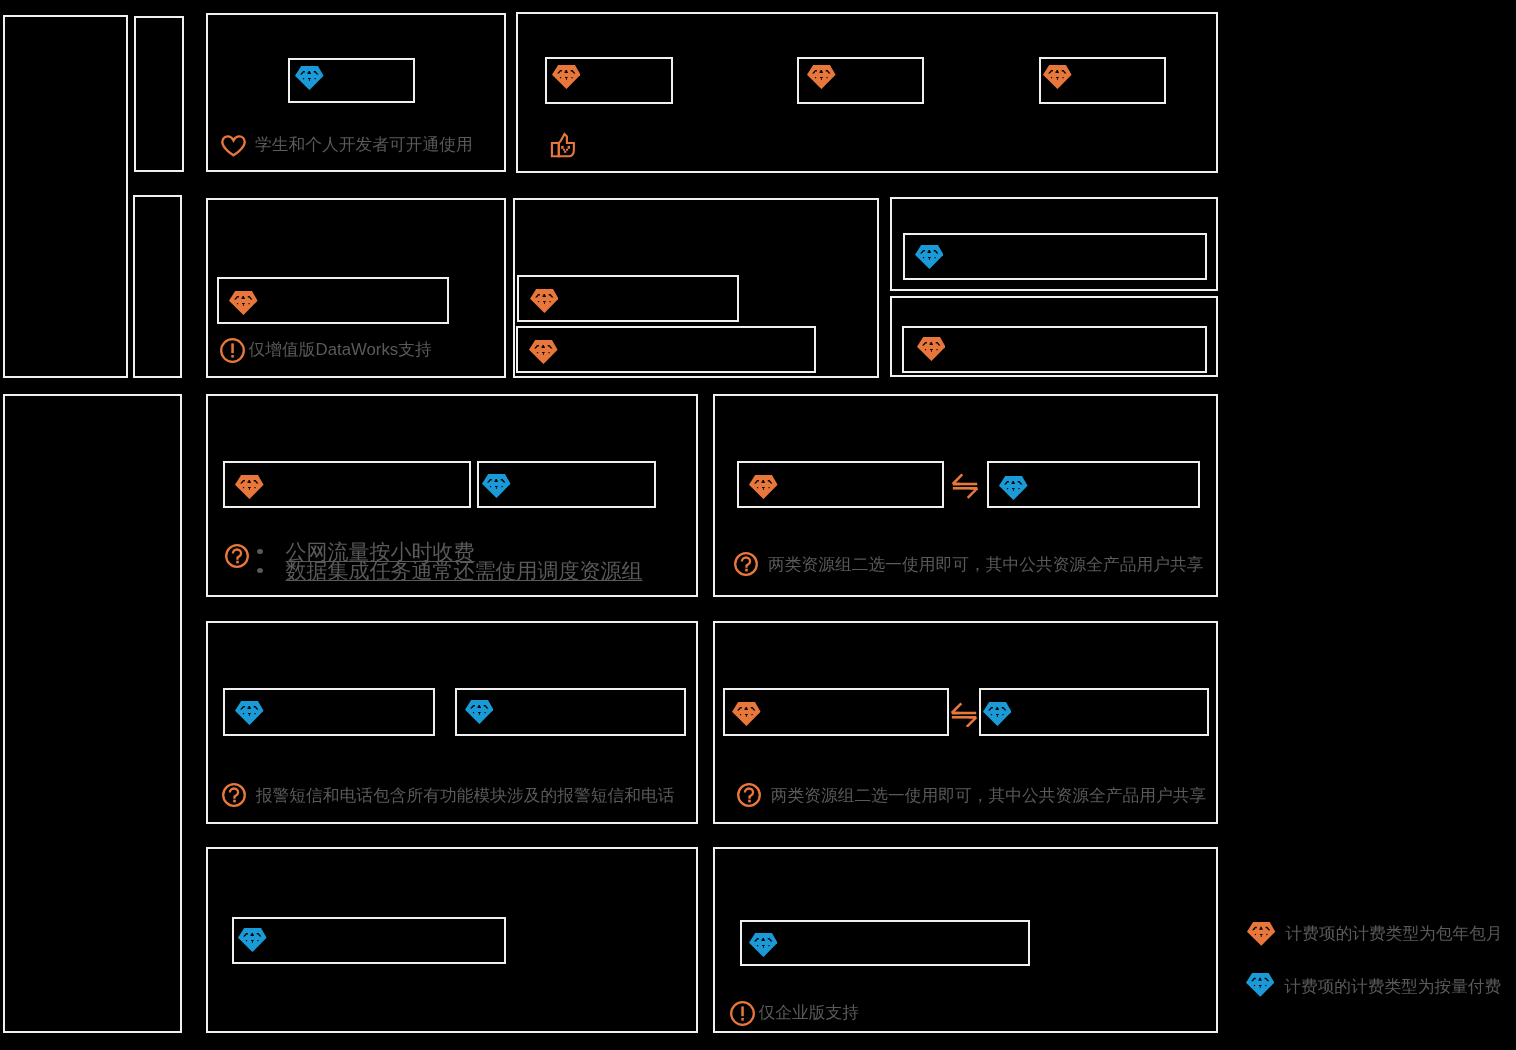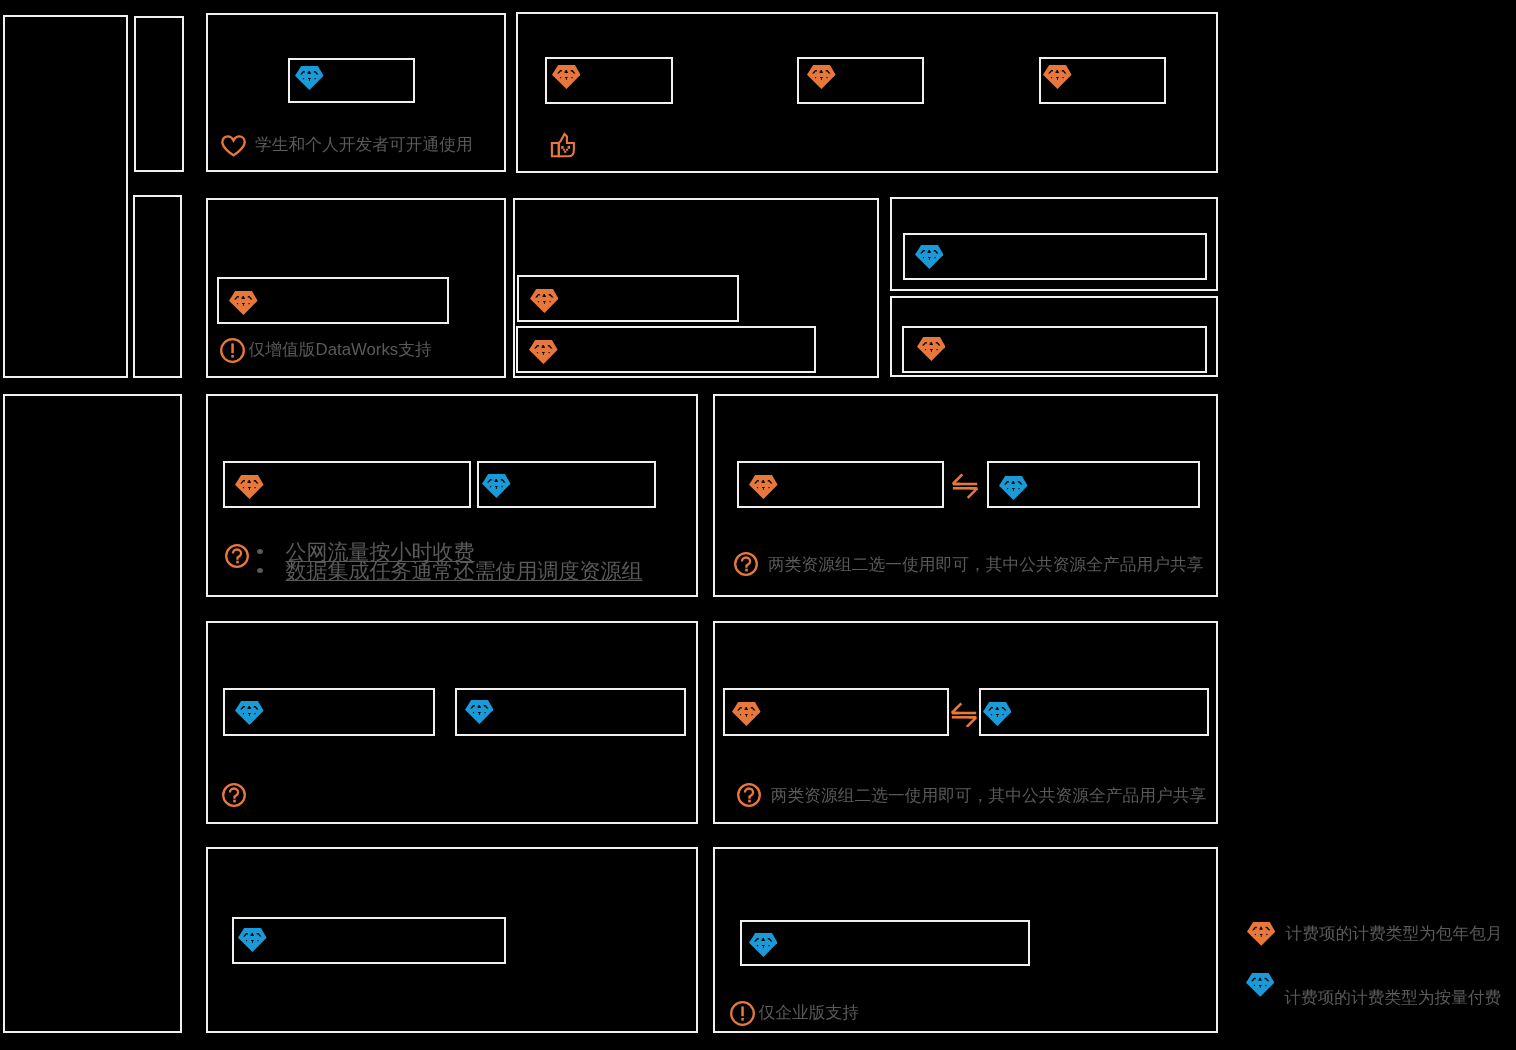--- a/index.html
+++ b/index.html
@@ -368,20 +368,21 @@
     </svg>
   </span>
 <div class="note" style="left:221.9px;top:782.9px">
     <span class="nic">
       <svg width="24" height="24" viewBox="0 0 24 24">
         <circle cx="12" cy="12" r="10.8" fill="none" stroke="#e8773c" stroke-width="2.3"></circle>
         <path fill="none" stroke="#e8773c" stroke-width="2.3" stroke-linecap="butt" d="M7.9 9.5 C7.9 7.3 9.8 5.5 12.0 5.5 C14.3 5.5 16.1 7.3 16.1 9.5 C16.1 11.8 14.2 12.2 12.5 13.4 V15.8"></path>
         <rect x="11.2" y="16.7" width="2.6" height="2.7" fill="#e8773c"></rect>
       </svg>
     </span>
+    <span class="ntxt" style="margin-left:9.8px;top:1px">报警短信和电话包含所有功能模块涉及的报警短信和电话</span>
   </div>
 <div class="frame" style="left:712.7px;top:620.6px;width:505.7px;height:203.4px"></div>
 <div class="ibox" style="left:723px;top:688px;width:226.1px;height:47.7px">
     <span class="lbl"></span>
   </div>
 <span class="ic" style="position:absolute;left:732.1px;top:701.7px">
     <svg width="28.6" height="24.08" viewBox="0 0 28.5 24">
       <path fill="#e8773c" d="M6.1 0 H22.9 L28.5 9.7 L14.4 24 L0 9.7 Z"></path>
       <g fill="#000">
         <path d="M8.1 4.9 h1.7 v1.5 h-1.7 v0.6 l-1.2 1.4 h-1.8 Z"></path>
@@ -499,14 +500,14 @@
         <g fill="#000">
           <path d="M8.1 4.9 h1.7 v1.5 h-1.7 v0.6 l-1.2 1.4 h-1.8 Z"></path>
           <path d="M20.4 4.9 h-1.7 v1.5 h1.7 v0.6 l1.2 1.4 h1.8 Z"></path>
           <path d="M13.4 4.9 h1.5 v1.7 h0.9 v1.3 h-3.3 v-1.3 h0.9 Z"></path>
           <rect x="7.9" y="12.0" width="1.2" height="1.2"></rect>
           <rect x="19.4" y="12.0" width="1.2" height="1.2"></rect>
           <path d="M13.0 12.0 h2.6 v1.0 h-0.9 v2.0 h-0.8 v-2.0 h-0.9 Z"></path>
         </g>
       </svg>
     </span>
-    <span class="ltxt" style="top:13px">计费项的计费类型为按量付费</span>
+    <span class="ltxt" style="top:2px">计费项的计费类型为按量付费</span>
   </div>
 
 </body></html>

